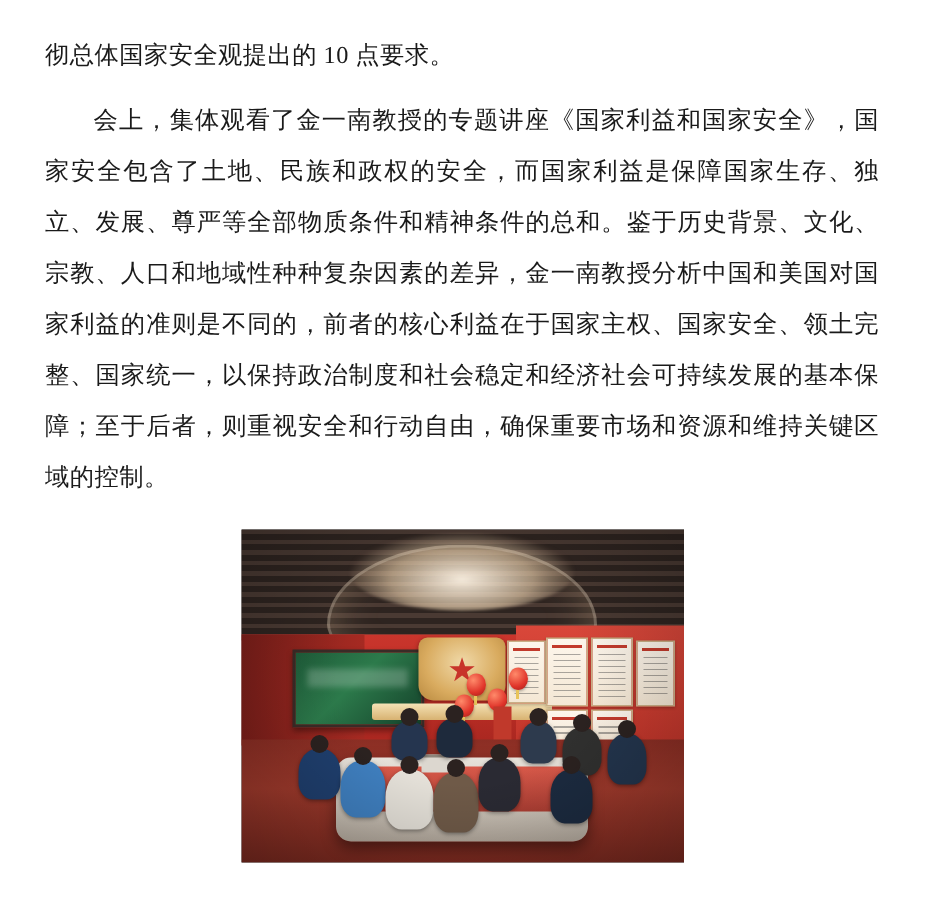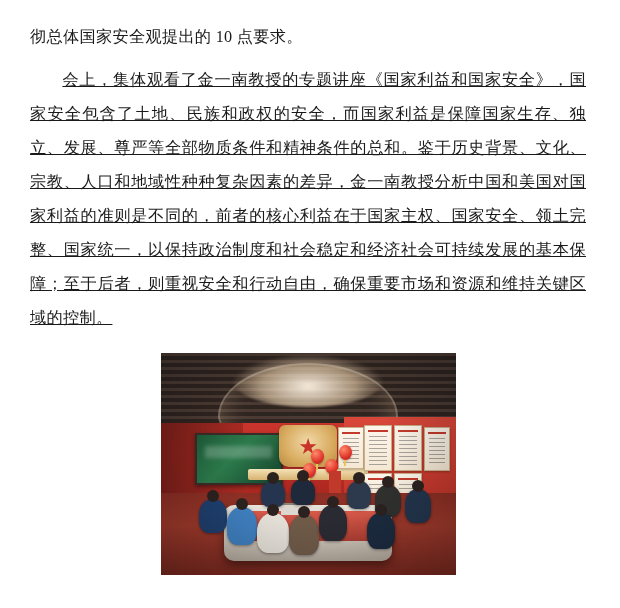--- a/index.html
+++ b/index.html
@@ -28,21 +28,20 @@
     text-justify: inter-ideograph;
     letter-spacing: 0.3px;
     margin: 0;
   }
   .para-first {
     margin-bottom: 0;
   }
   .para-indent {
     text-indent: 2em;
     margin-top: 9px;
-    text-decoration: underline;
   }
   .figure {
     margin-top: 18px;
     display: flex;
     justify-content: center;
   }
   .photo {
     width: 295px;
     height: 222px;
     position: relative;

